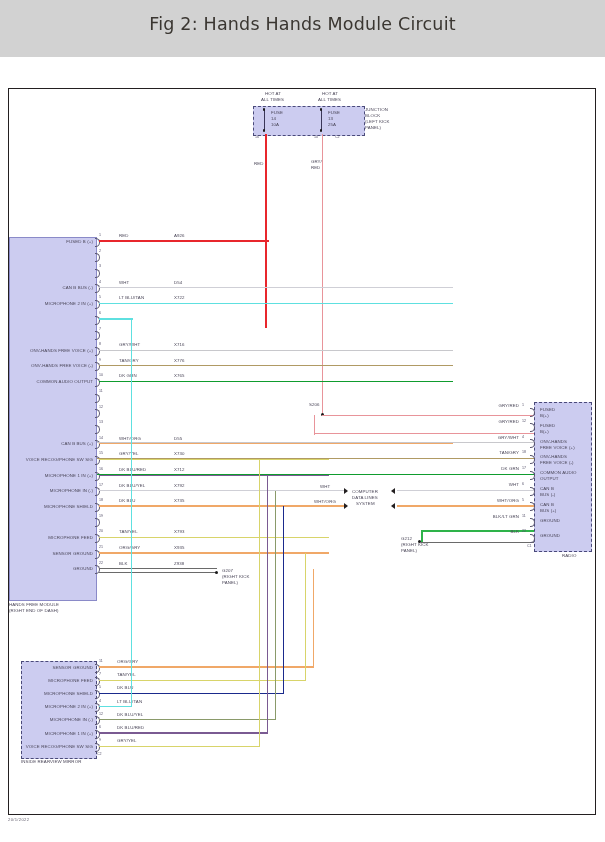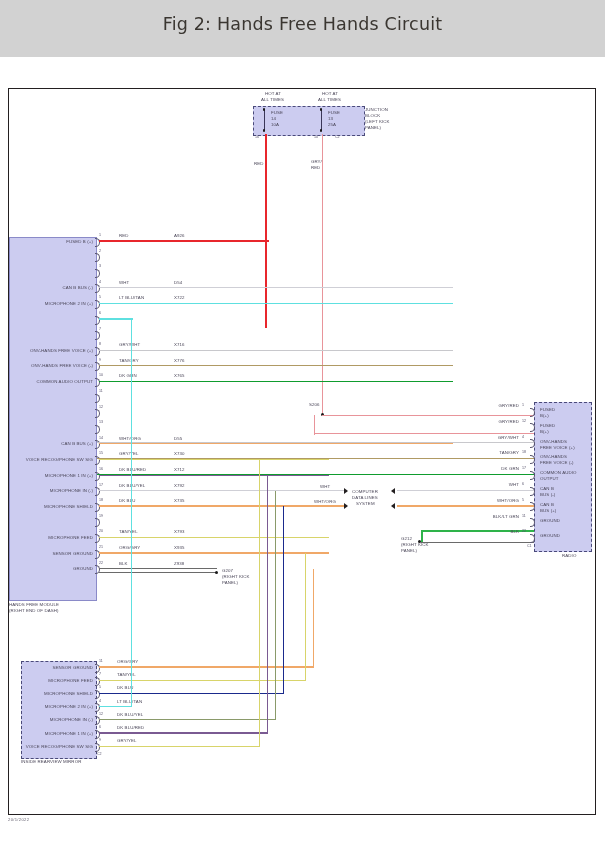--- a/index.html
+++ b/index.html
@@ -45,21 +45,21 @@
   .vlbl{position:absolute;font-size:4.4px;color:#4a4658;line-height:5.4px;}
   .arw{position:absolute;width:0;height:0;border-top:3px solid transparent;
        border-bottom:3px solid transparent;}
   .arw.left{border-right:4.2px solid #231f20;}
   .arw.right{border-left:4.2px solid #231f20;}
 </style>
 </head>
 <body>
 
 <div id="header-bar"></div>
-<div id="page-title">Fig 2: Hands Free Hands Circuit</div>
+<div id="page-title">Fig 2: Hands Hands Module Circuit</div>
 
 <div id="diagram-frame">
 
   <div class="lbl" style="left:256px;top:2px;">HOT AT</div>
   <div class="lbl" style="left:252px;top:8px;">ALL TIMES</div>
   <div class="lbl" style="left:313px;top:2px;">HOT AT</div>
   <div class="lbl" style="left:309px;top:8px;">ALL TIMES</div>
 
   <div class="blk dashed" style="left:244px;top:17px;width:110px;height:28px;"></div>
 

